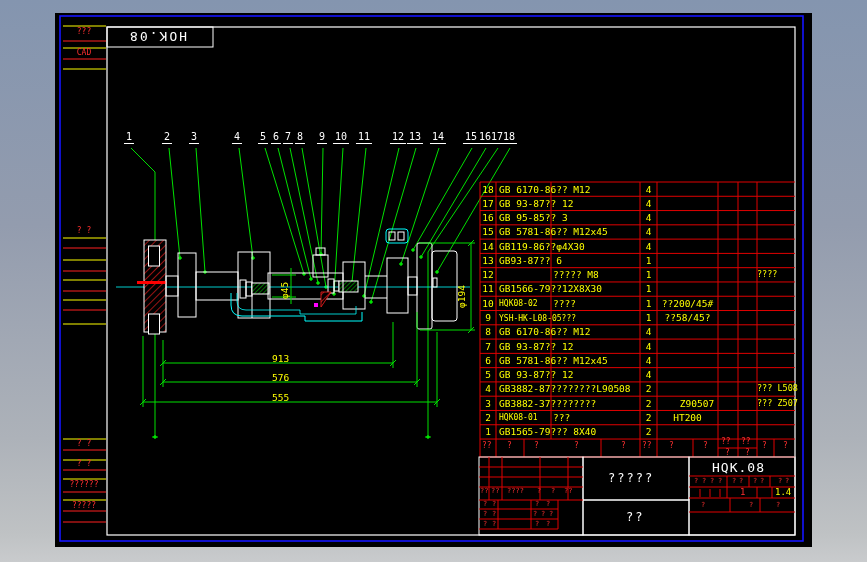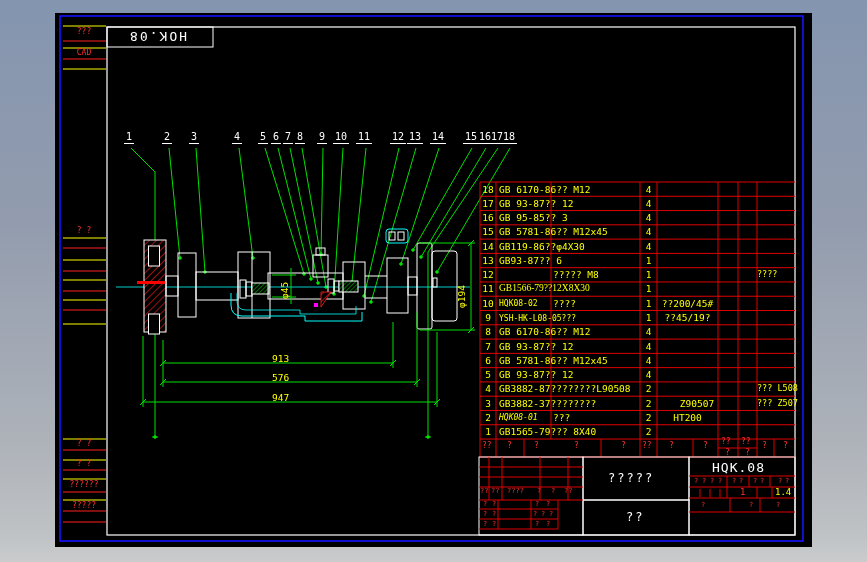--- a/index.html
+++ b/index.html
@@ -289,21 +289,21 @@
       <span class="t callout" style="left: 364px; top: 132px;">11</span>
       <span class="t callout" style="left: 398px; top: 132px;">12</span>
       <span class="t callout" style="left: 415px; top: 132px;">13</span>
       <span class="t callout" style="left: 438px; top: 132px;">14</span>
       <span class="t callout" style="left: 471px; top: 132px;">15</span>
       <span class="t callout" style="left: 485px; top: 132px;">16</span>
       <span class="t callout" style="left: 497px; top: 132px;">17</span>
       <span class="t callout" style="left: 509px; top: 132px;">18</span>
       <span class="t dim" style="left: 272px; top: 354px;">913</span>
       <span class="t dim" style="left: 272px; top: 373px;">576</span>
-      <span class="t dim" style="left: 272px; top: 393px;">947</span>
+      <span class="t dim" style="left: 272px; top: 393px;">555</span>
       <span class="t dim rot" style="left: 280px; top: 299px;">φ45</span>
       <span class="t dim rot" style="left: 457px; top: 308px;">φ194</span>
       <span class="t bomtx" style="left: 480px; top: 184.5px; width: 16px; text-align: center;">18</span>
       <span class="t bomtx" style="left: 499px; top: 184.5px;">GB 6170-86?? M12</span>
       <span class="t bomtx" style="left: 640px; top: 184.5px; width: 17px; text-align: center;">4</span>
       <span class="t bomtx" style="left: 480px; top: 198.78px; width: 16px; text-align: center;">17</span>
       <span class="t bomtx" style="left: 499px; top: 198.78px;">GB 93-87?? 12</span>
       <span class="t bomtx" style="left: 640px; top: 198.78px; width: 17px; text-align: center;">4</span>
       <span class="t bomtx" style="left: 480px; top: 213.06px; width: 16px; text-align: center;">16</span>
       <span class="t bomtx" style="left: 499px; top: 213.06px;">GB 95-85?? 3</span>
@@ -315,31 +315,31 @@
       <span class="t bomtx" style="left: 499px; top: 241.62px;">GB119-86??φ4X30</span>
       <span class="t bomtx" style="left: 640px; top: 241.62px; width: 17px; text-align: center;">4</span>
       <span class="t bomtx" style="left: 480px; top: 255.9px; width: 16px; text-align: center;">13</span>
       <span class="t bomtx" style="left: 499px; top: 255.9px;">GB93-87?? 6</span>
       <span class="t bomtx" style="left: 640px; top: 255.9px; width: 17px; text-align: center;">1</span>
       <span class="t bomtx" style="left: 480px; top: 270.18px; width: 16px; text-align: center;">12</span>
       <span class="t bomtx" style="left: 553px; top: 270.18px;">????? M8</span>
       <span class="t bomtx" style="left: 640px; top: 270.18px; width: 17px; text-align: center;">1</span>
       <span class="t bomtx" style="left: 757px; top: 270.18px; font-size: 8.5px;">????</span>
       <span class="t bomtx" style="left: 480px; top: 284.46px; width: 16px; text-align: center;">11</span>
-      <span class="t bomtx" style="left: 499px; top: 284.46px; font-family: Liberation Serif, serif;">GB1566-79??12X8X30</span>
+      <span class="t bomtx" style="left: 499px; top: 284.46px;">GB1566-79??12X8X30</span>
       <span class="t bomtx" style="left: 640px; top: 284.46px; width: 17px; text-align: center;">1</span>
       <span class="t bomtx" style="left: 480px; top: 298.74px; width: 16px; text-align: center;">10</span>
       <span class="t bomtx sm" style="left: 499px; top: 300.24px;">HQK08-02</span>
       <span class="t bomtx" style="left: 553px; top: 298.74px;">????</span>
       <span class="t bomtx" style="left: 640px; top: 298.74px; width: 17px; text-align: center;">1</span>
       <span class="t bomtx" style="left: 657px; top: 298.74px; width: 61px; text-align: center;">??200/45#</span>
       <span class="t bomtx" style="left: 480px; top: 313.02px; width: 16px; text-align: center;">9</span>
       <span class="t bomtx sm" style="left: 499px; top: 314.52px;">YSH-HK-L08-05???</span>
       <span class="t bomtx" style="left: 640px; top: 313.02px; width: 17px; text-align: center;">1</span>
-      <span class="t bomtx" style="left: 657px; top: 313.02px; width: 61px; text-align: center;">??45/19?</span>
+      <span class="t bomtx" style="left: 657px; top: 313.02px; width: 61px; text-align: center;">??58/45?</span>
       <span class="t bomtx" style="left: 480px; top: 327.3px; width: 16px; text-align: center;">8</span>
       <span class="t bomtx" style="left: 499px; top: 327.3px;">GB 6170-86?? M12</span>
       <span class="t bomtx" style="left: 640px; top: 327.3px; width: 17px; text-align: center;">4</span>
       <span class="t bomtx" style="left: 480px; top: 341.58px; width: 16px; text-align: center;">7</span>
       <span class="t bomtx" style="left: 499px; top: 341.58px;">GB 93-87?? 12</span>
       <span class="t bomtx" style="left: 640px; top: 341.58px; width: 17px; text-align: center;">4</span>
       <span class="t bomtx" style="left: 480px; top: 355.86px; width: 16px; text-align: center;">6</span>
       <span class="t bomtx" style="left: 499px; top: 355.86px;">GB 5781-86?? M12x45</span>
       <span class="t bomtx" style="left: 640px; top: 355.86px; width: 17px; text-align: center;">4</span>
       <span class="t bomtx" style="left: 480px; top: 370.14px; width: 16px; text-align: center;">5</span>
@@ -348,21 +348,21 @@
       <span class="t bomtx" style="left: 480px; top: 384.42px; width: 16px; text-align: center;">4</span>
       <span class="t bomtx" style="left: 499px; top: 384.42px;">GB3882-87????????L90508</span>
       <span class="t bomtx" style="left: 640px; top: 384.42px; width: 17px; text-align: center;">2</span>
       <span class="t bomtx" style="left: 757px; top: 384.42px; font-size: 8.5px;">??? L508</span>
       <span class="t bomtx" style="left: 480px; top: 398.7px; width: 16px; text-align: center;">3</span>
       <span class="t bomtx" style="left: 499px; top: 398.7px;">GB3882-37????????</span>
       <span class="t bomtx" style="left: 640px; top: 398.7px; width: 17px; text-align: center;">2</span>
       <span class="t bomtx" style="left: 657px; top: 398.7px; width: 80px; text-align: center;">Z90507</span>
       <span class="t bomtx" style="left: 757px; top: 398.7px; font-size: 8.5px;">??? Z507</span>
       <span class="t bomtx" style="left: 480px; top: 412.98px; width: 16px; text-align: center;">2</span>
-      <span class="t bomtx sm" style="left: 499px; top: 414.48px; font-style: italic;">HQK08-01</span>
+      <span class="t bomtx sm" style="left: 499px; top: 414.48px;">HQK08-01</span>
       <span class="t bomtx" style="left: 553px; top: 412.98px;">???</span>
       <span class="t bomtx" style="left: 640px; top: 412.98px; width: 17px; text-align: center;">2</span>
       <span class="t bomtx" style="left: 657px; top: 412.98px; width: 61px; text-align: center;">HT200</span>
       <span class="t bomtx" style="left: 480px; top: 427.26px; width: 16px; text-align: center;">1</span>
       <span class="t bomtx" style="left: 499px; top: 427.26px;">GB1565-79??? 8X40</span>
       <span class="t bomtx" style="left: 640px; top: 427.26px; width: 17px; text-align: center;">2</span>
       <span class="t hmark" style="left: 482px; top: 442px;">??</span>
       <span class="t hmark" style="left: 507px; top: 442px;">?</span>
       <span class="t hmark" style="left: 534px; top: 442px;">?</span>
       <span class="t hmark" style="left: 574px; top: 442px;">?</span>

